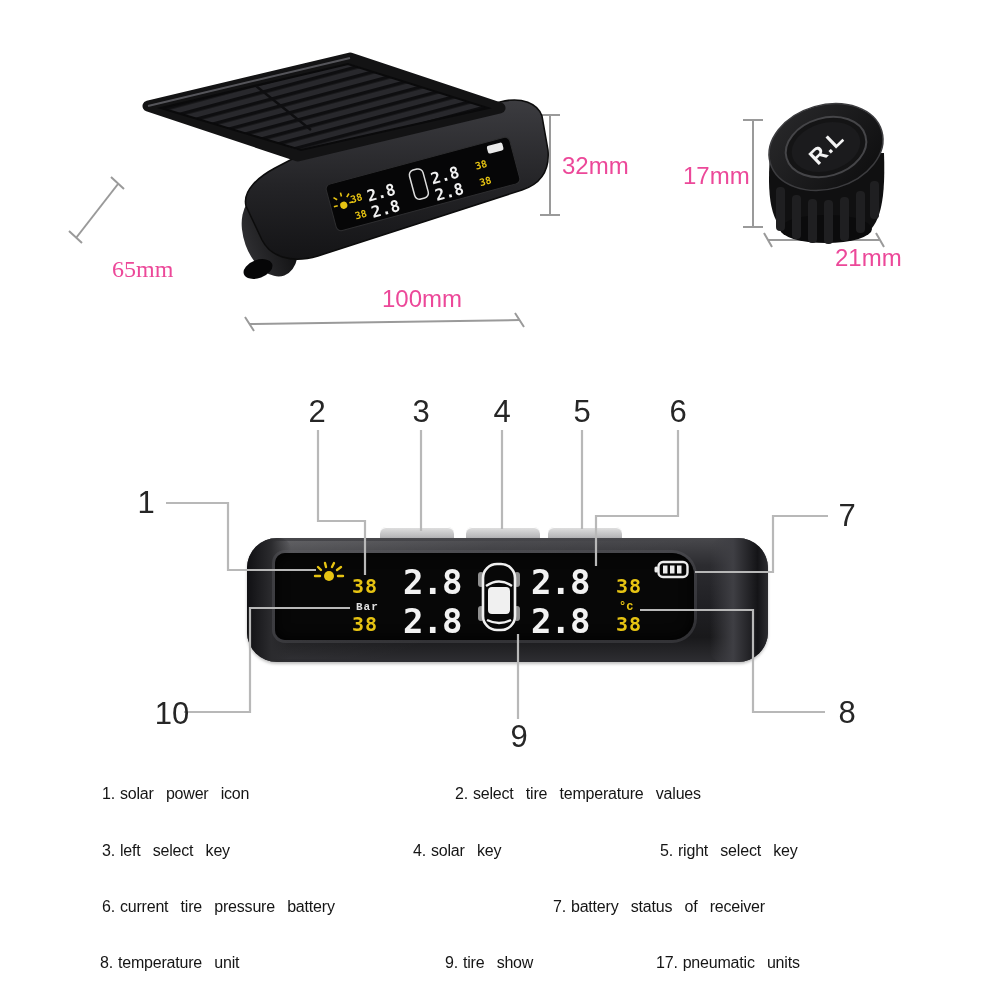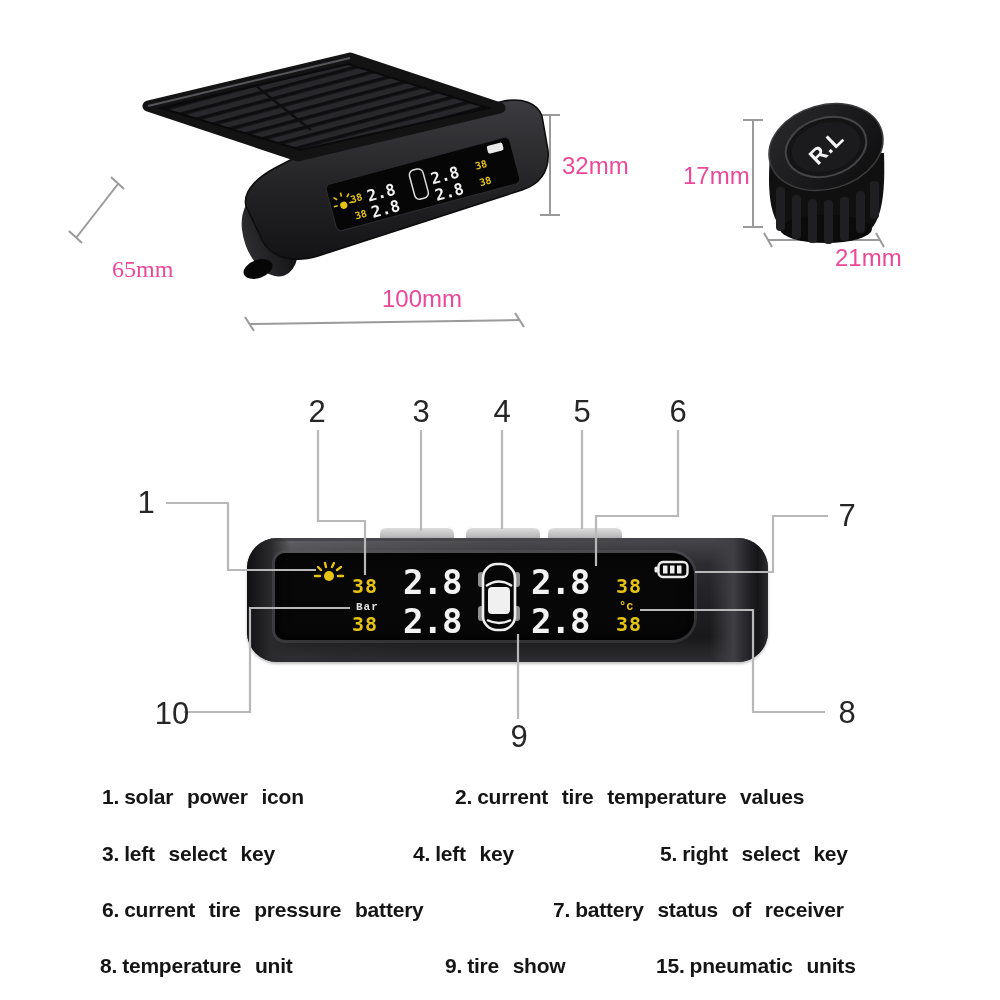--- a/index.html
+++ b/index.html
@@ -7,21 +7,21 @@
          font-family:"Liberation Sans",sans-serif;color:#1a1a1a;}
   .abs{position:absolute;}
 
   
   .dim-label{position:absolute;font-size:24px;color:#ec4899;letter-spacing:0;white-space:nowrap;}
 
   
   .mark{position:absolute;width:44px;text-align:center;font-size:31px;color:#262626;line-height:34px;}
 
   
-  .legend-item{position:absolute;font-size:21px;font-weight:bold;color:#151515;white-space:nowrap;
+  .legend-item{position:absolute;font-size:16px;font-weight:normal;color:#151515;white-space:nowrap;
                word-spacing:8px;letter-spacing:-0.2px;}
   .legend-item .ln{margin-right:5px;}
 
   
   .front-monitor{position:absolute;left:240px;top:515px;width:535px;height:160px;}
   .fm-button{position:absolute;top:12px;height:20px;width:74px;border-radius:6px 6px 0 0;
              background:linear-gradient(180deg,#e2e2e2,#9e9ea1 80%);box-shadow:inset 0 1px 0 #fff;}
   .fm-body{position:absolute;left:7px;top:23px;width:521px;height:124px;border-radius:30px;
            background:linear-gradient(180deg,#48484c,#2c2c30 22%,#202024 55%,#19191b 80%,#2e2e32);
            box-shadow:0 2px 3px rgba(0,0,0,0.25);}
@@ -232,41 +232,41 @@
   <div class="mark" style="left:825px;top:499px;">7</div>
   <div class="mark" style="left:825px;top:696px;">8</div>
   <div class="mark" style="left:497px;top:720px;">9</div>
   <div class="mark" style="left:150px;top:697px;">10</div>
 
   <div>
     <div class="legend-item" style="left:102px;top:785px;">
       <span class="ln">1.</span><span class="ll">solar power icon</span>
     </div>
     <div class="legend-item" style="left:455px;top:785px;">
-      <span class="ln">2.</span><span class="ll">current tire temperature values</span>
+      <span class="ln">2.</span><span class="ll">select tire temperature values</span>
     </div>
     <div class="legend-item" style="left:102px;top:842px;">
       <span class="ln">3.</span><span class="ll">left select key</span>
     </div>
     <div class="legend-item" style="left:413px;top:842px;">
-      <span class="ln">4.</span><span class="ll">left key</span>
+      <span class="ln">4.</span><span class="ll">solar key</span>
     </div>
     <div class="legend-item" style="left:660px;top:842px;">
       <span class="ln">5.</span><span class="ll">right select key</span>
     </div>
     <div class="legend-item" style="left:102px;top:898px;">
       <span class="ln">6.</span><span class="ll">current tire pressure battery</span>
     </div>
     <div class="legend-item" style="left:553px;top:898px;">
       <span class="ln">7.</span><span class="ll">battery status of receiver</span>
     </div>
     <div class="legend-item" style="left:100px;top:954px;">
       <span class="ln">8.</span><span class="ll">temperature unit</span>
     </div>
     <div class="legend-item" style="left:445px;top:954px;">
       <span class="ln">9.</span><span class="ll">tire show</span>
     </div>
     <div class="legend-item" style="left:656px;top:954px;">
-      <span class="ln">15.</span><span class="ll">pneumatic units</span>
+      <span class="ln">17.</span><span class="ll">pneumatic units</span>
     </div>
   </div>
 
 </div>
 
 </body></html>

